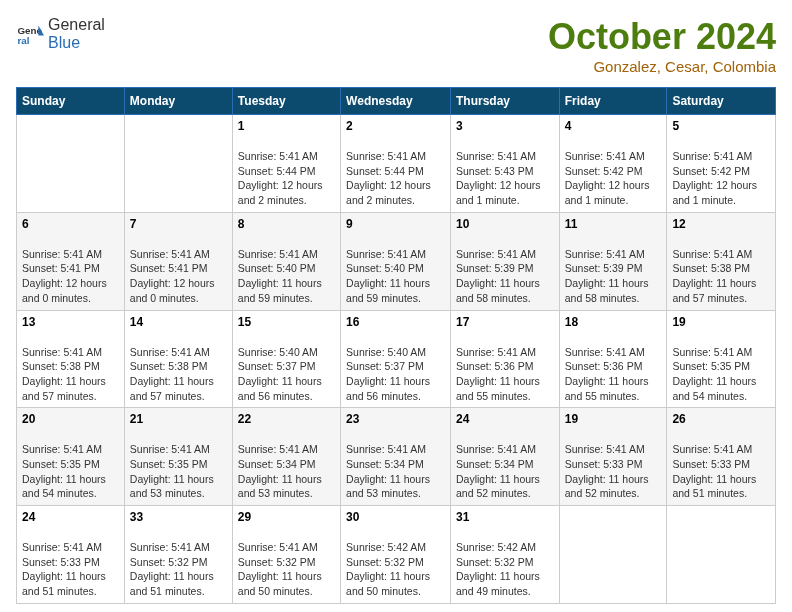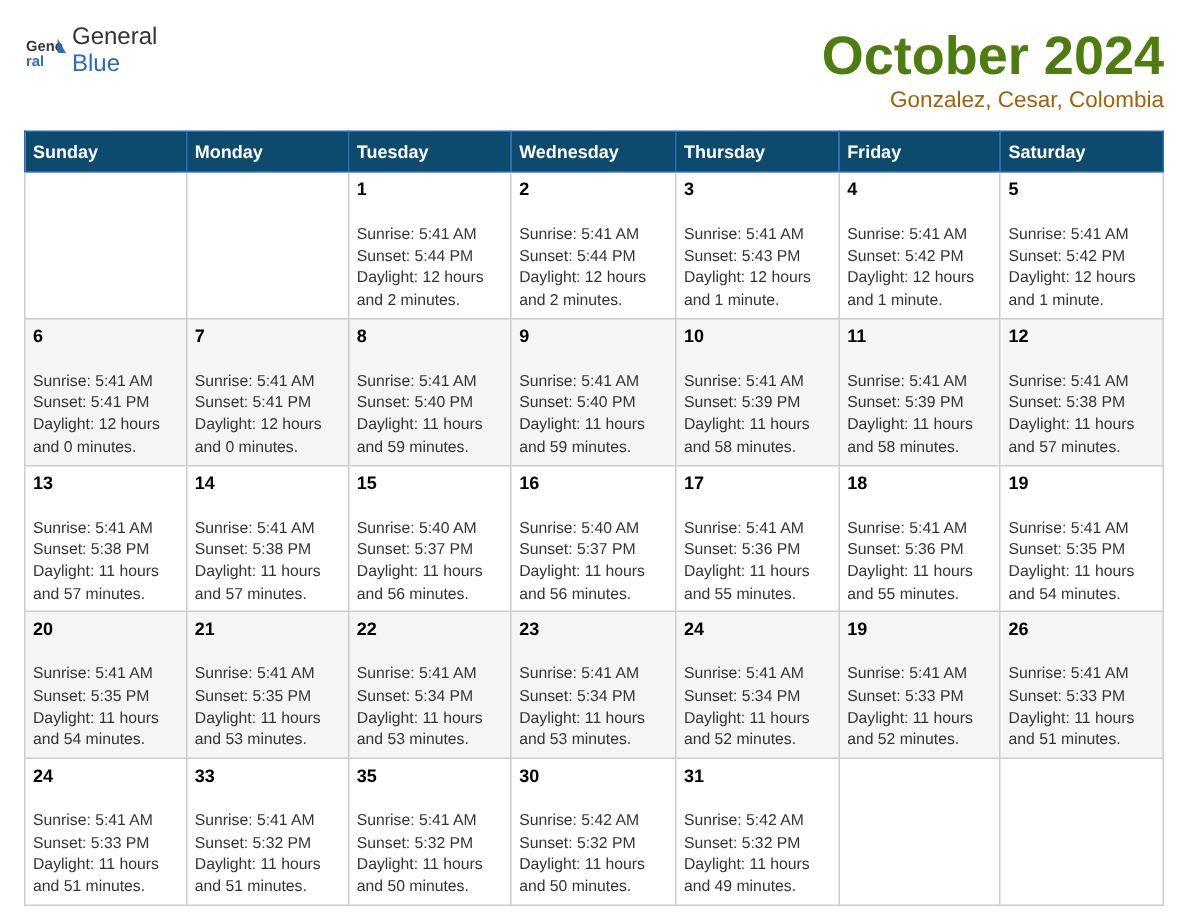--- a/index.html
+++ b/index.html
@@ -290,21 +290,21 @@
 Sunset: 5:33 PM
 Daylight: 11 hours and 51 minutes.</div>
         </td>
         <td>
           <div class="day-number">33</div>
           <div class="day-info" style="white-space: pre-line;">Sunrise: 5:41 AM
 Sunset: 5:32 PM
 Daylight: 11 hours and 51 minutes.</div>
         </td>
         <td>
-          <div class="day-number">35</div>
+          <div class="day-number">29</div>
           <div class="day-info" style="white-space: pre-line;">Sunrise: 5:41 AM
 Sunset: 5:32 PM
 Daylight: 11 hours and 50 minutes.</div>
         </td>
         <td>
           <div class="day-number">30</div>
           <div class="day-info" style="white-space: pre-line;">Sunrise: 5:42 AM
 Sunset: 5:32 PM
 Daylight: 11 hours and 50 minutes.</div>
         </td>

